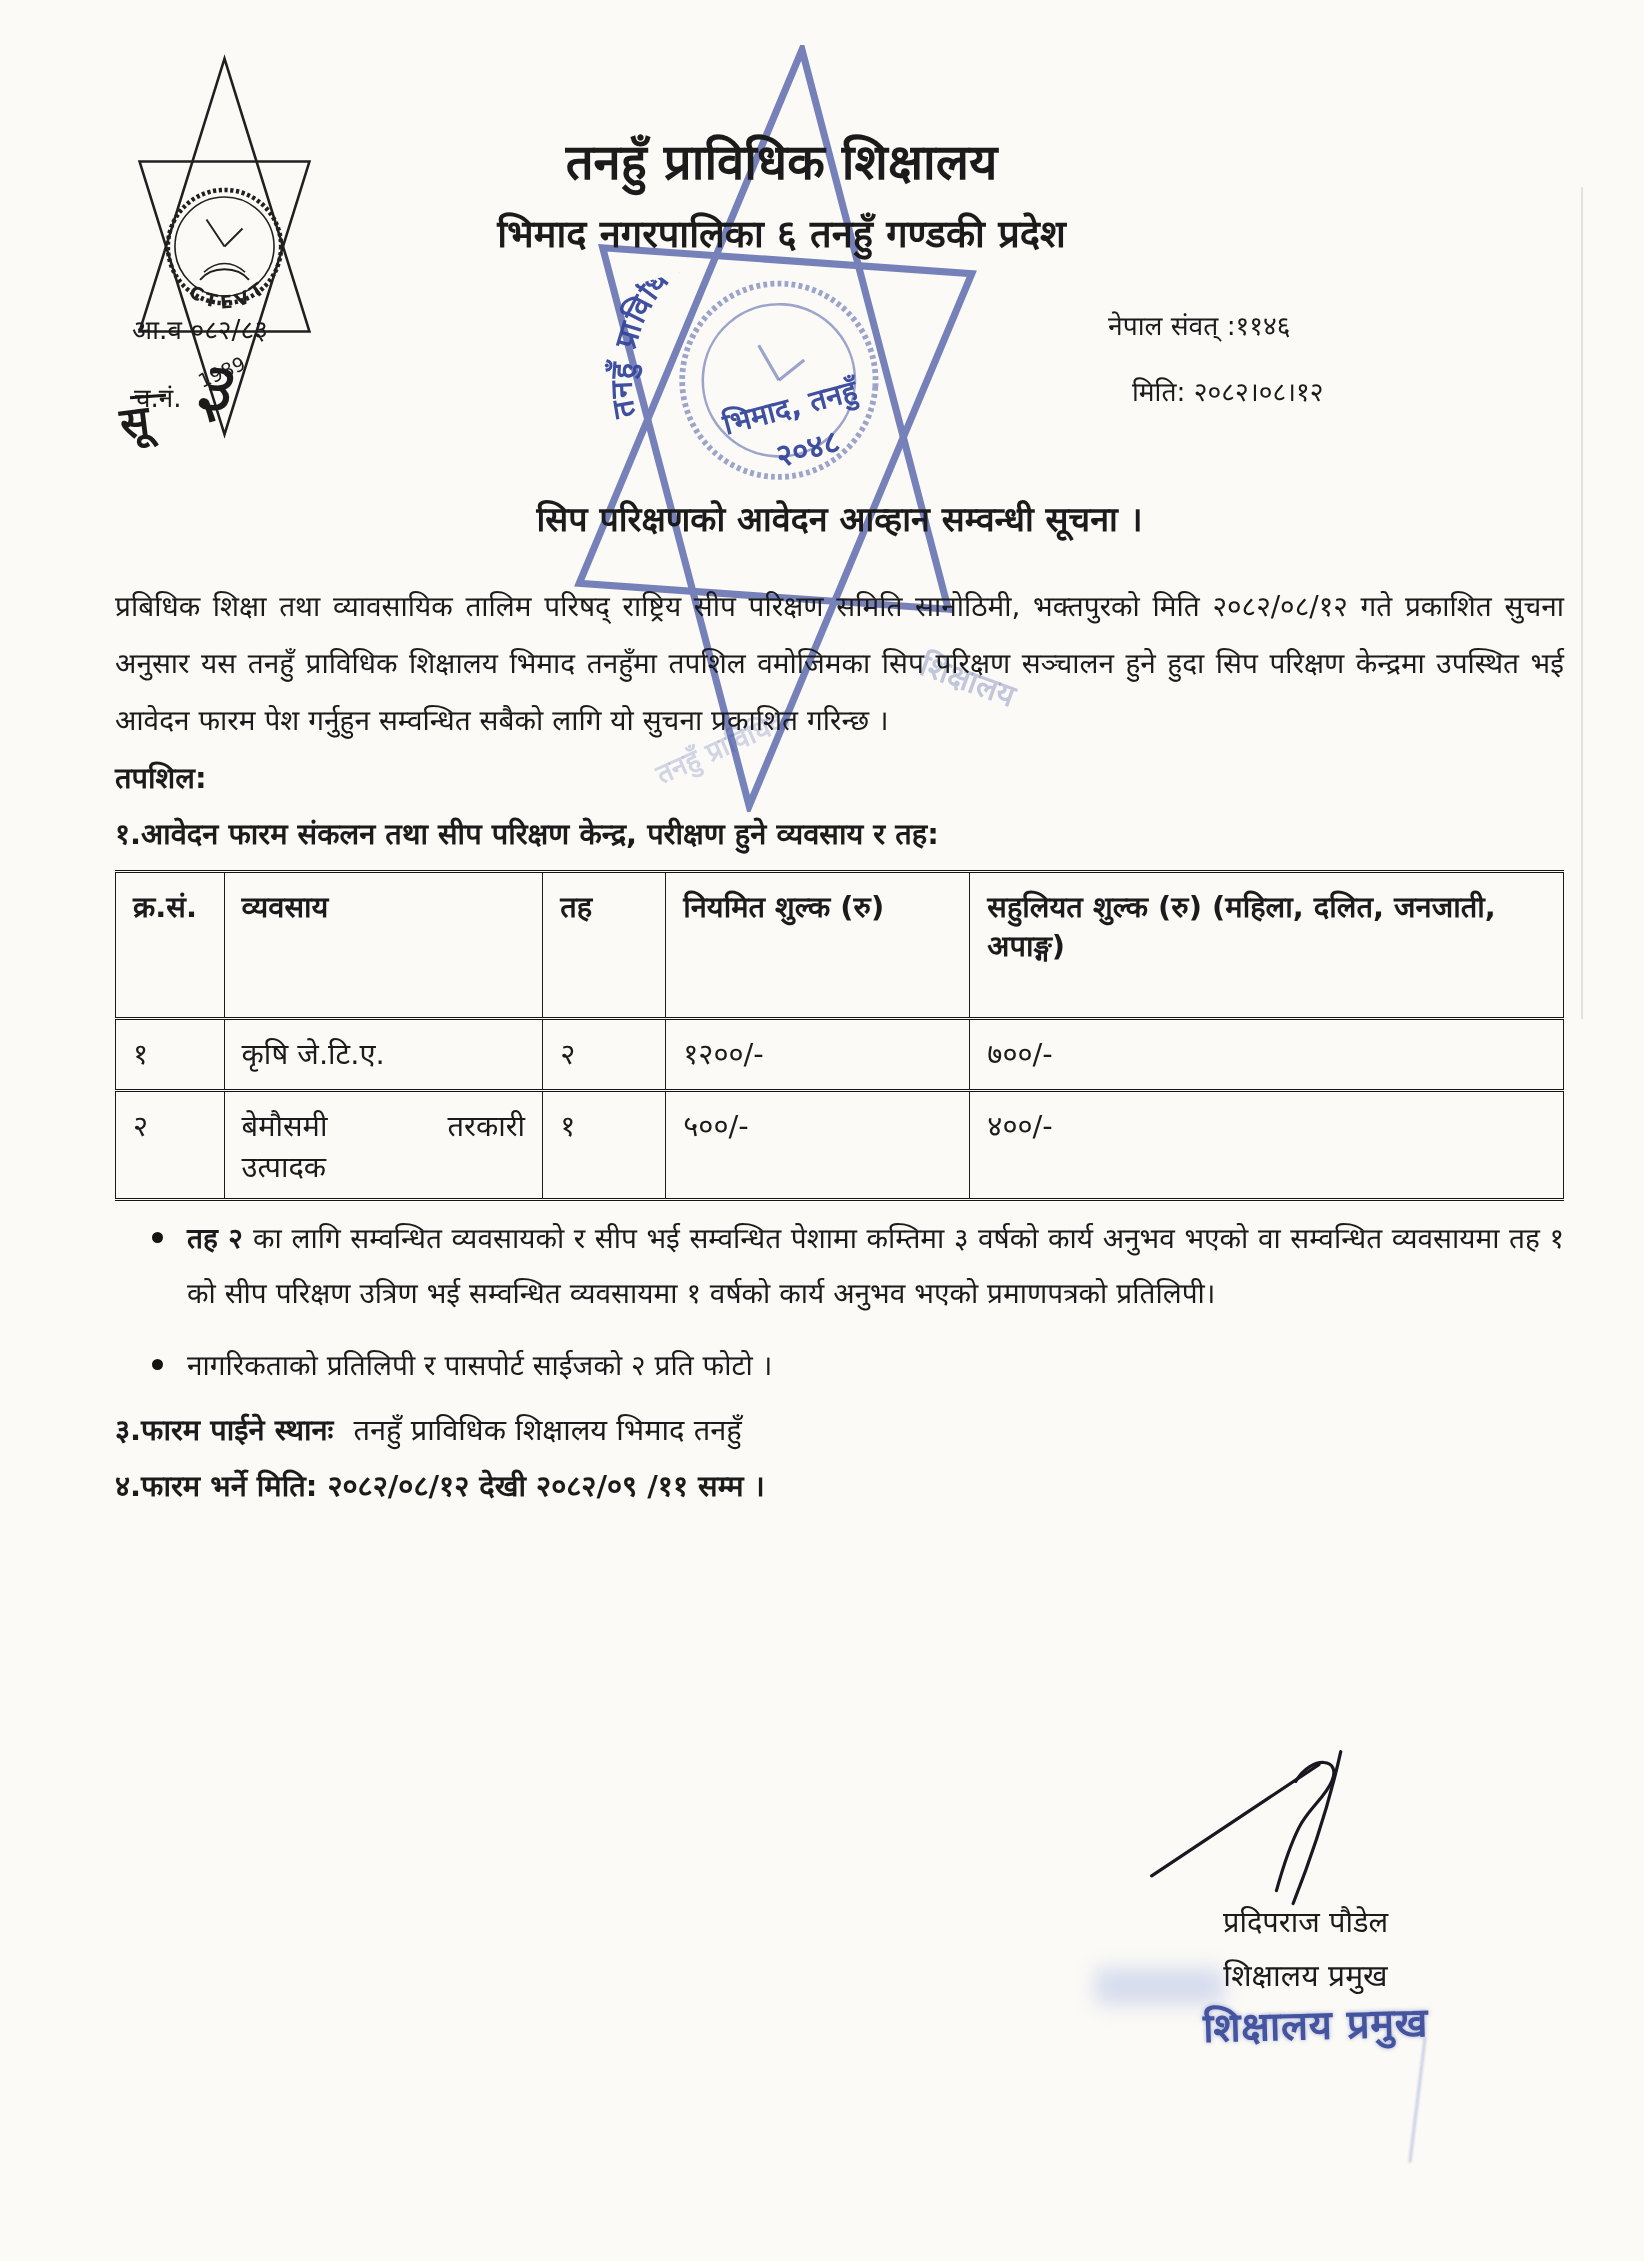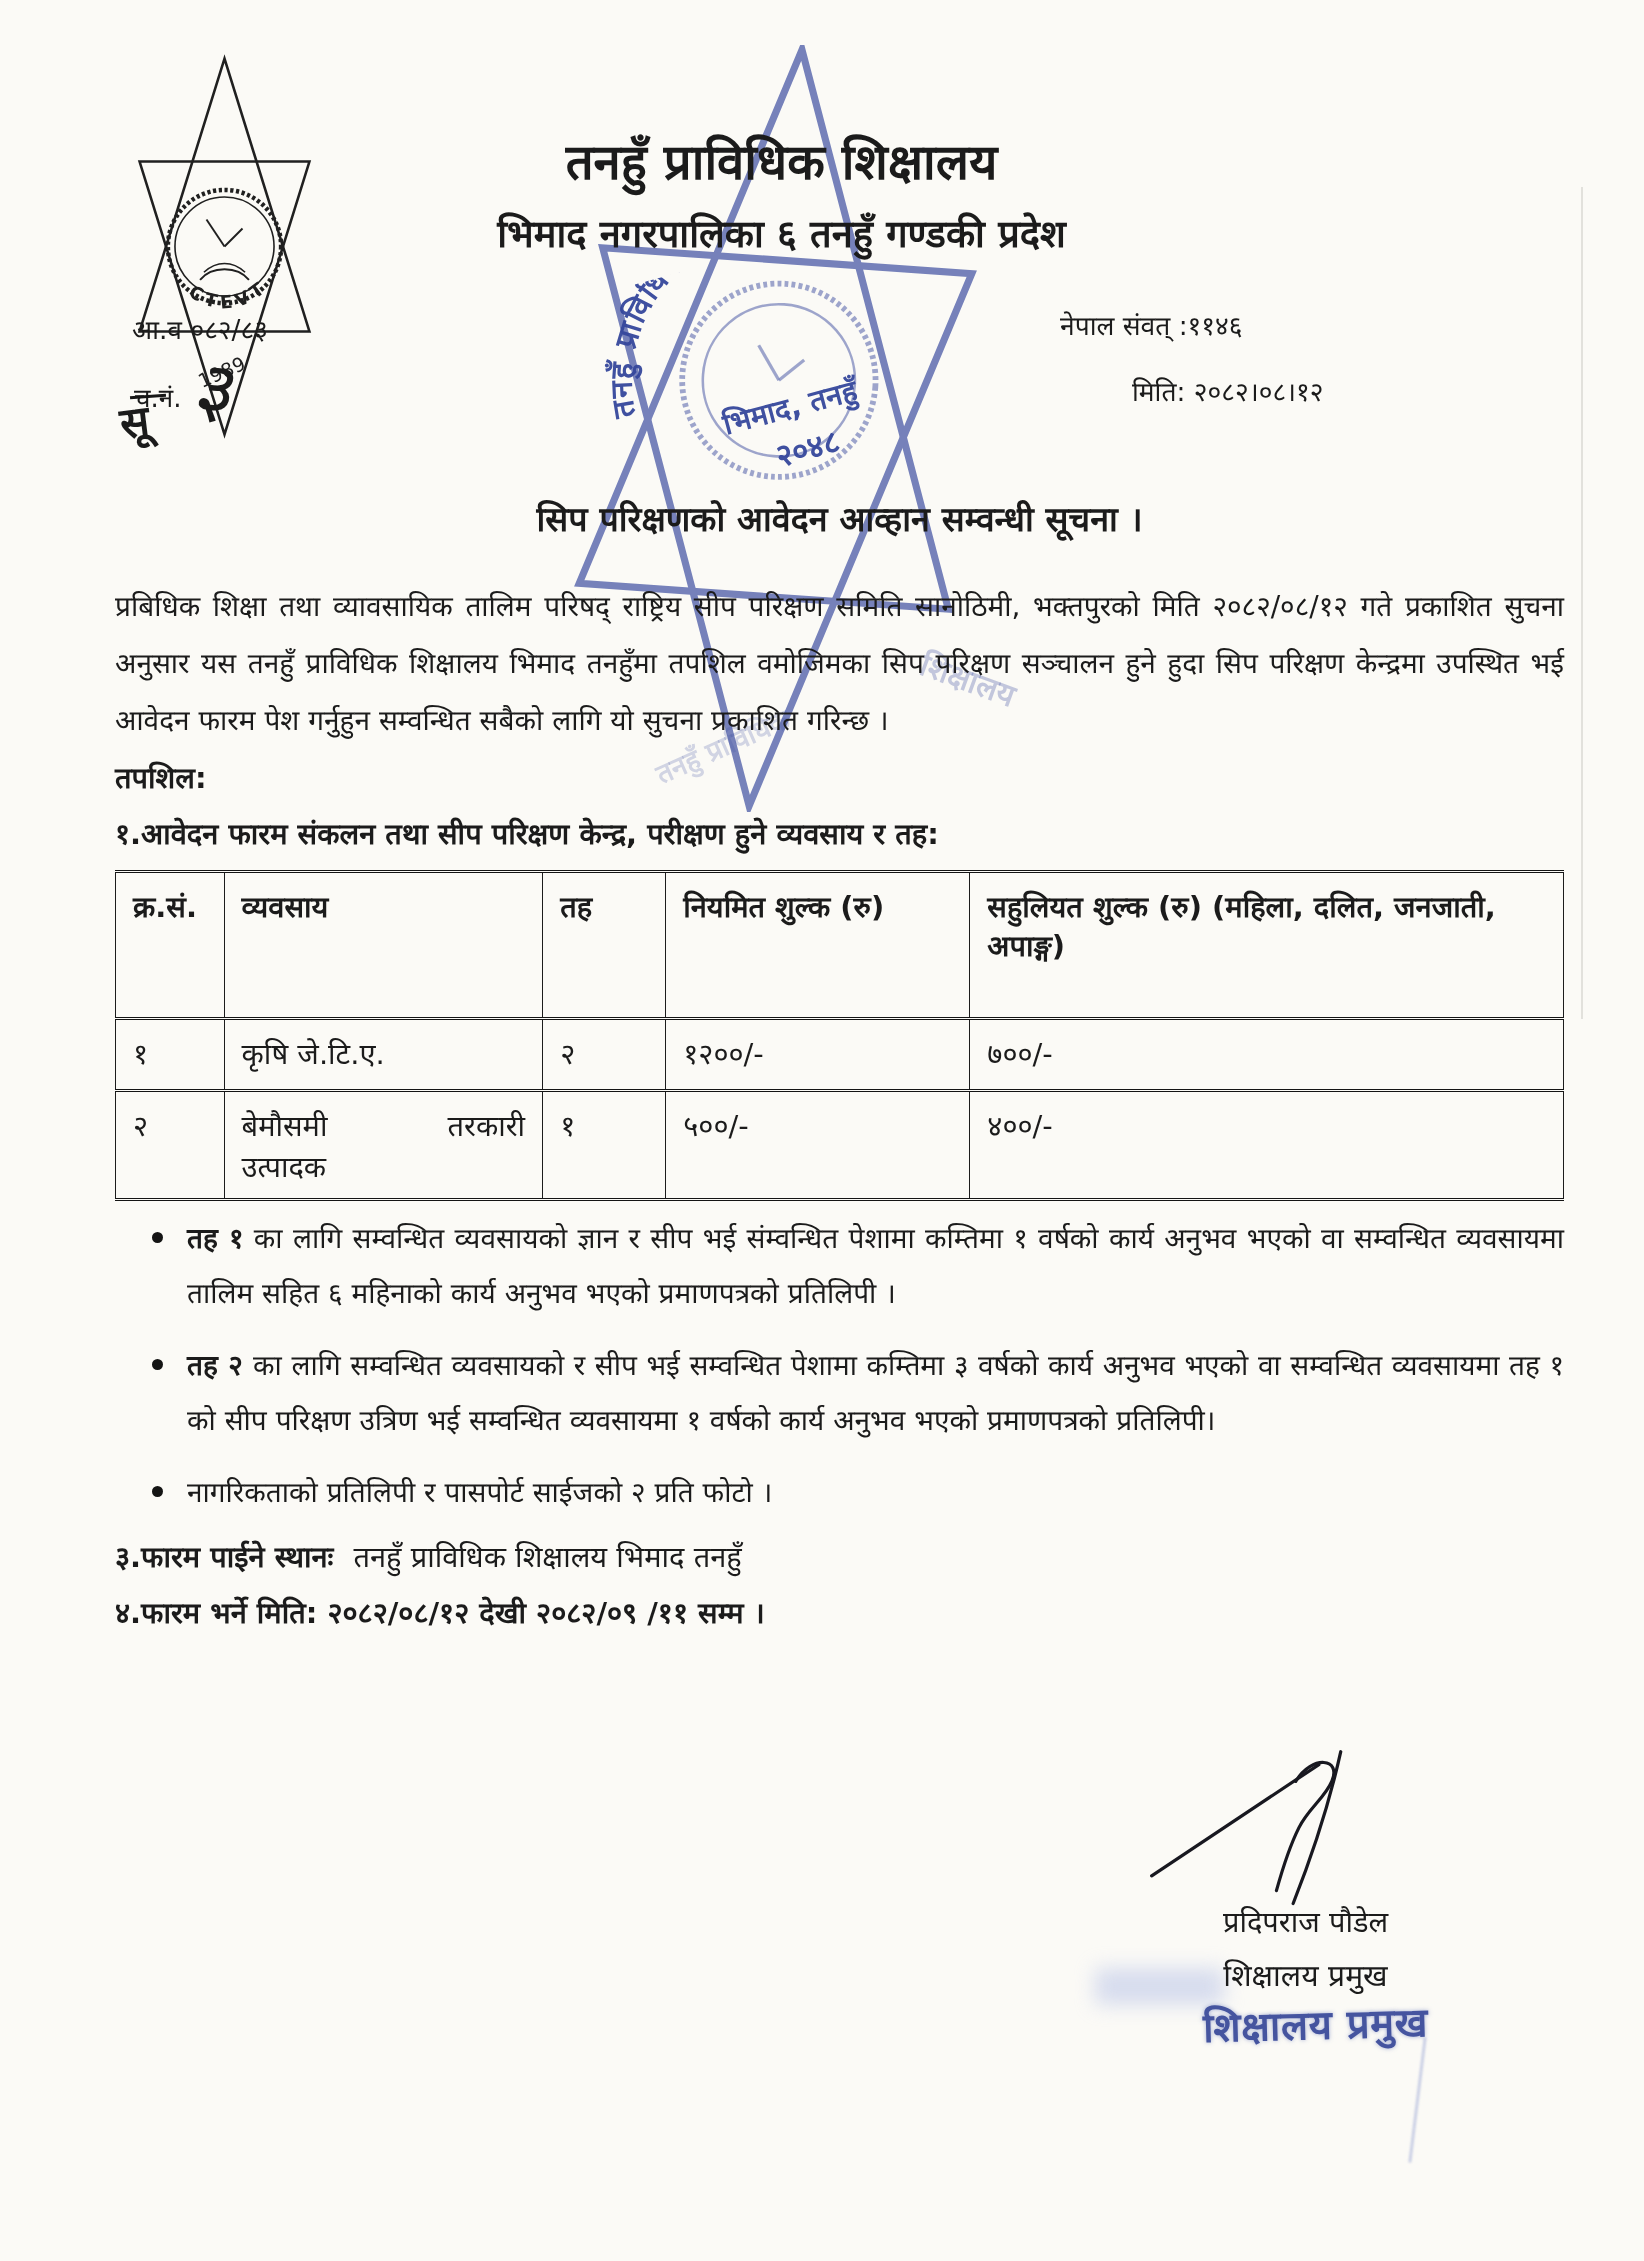--- a/index.html
+++ b/index.html
@@ -7,21 +7,21 @@
     position:relative;width:1644px;height:2261px;margin:0 auto;
     background:#fbfaf6;overflow:hidden;color:#1b1b1b;
     font-family:"DejaVu Sans","Liberation Sans",sans-serif;
   }
   
   .letterhead{position:absolute;left:348px;top:117px;width:867px;text-align:center;z-index:3;}
   .lh-council{font-size:29px;font-weight:600;letter-spacing:0.6px;}
   .lh-school{font-size:49px;font-weight:700;margin-top:10.3px;}
   .lh-address{font-size:38px;font-weight:600;margin-top:13px;}
   .meta-fy{position:absolute;left:132px;top:311px;font-size:26.4px;z-index:4;}
-  .meta-ns{position:absolute;left:1060px;top:307px;font-size:26.4px;z-index:4;text-align:center;}
+  .meta-ns{position:absolute;left:1108px;top:307px;font-size:26.4px;z-index:4;text-align:center;}
   .meta-date{position:absolute;left:1132px;top:373px;font-size:26.4px;z-index:4;}
   .meta-ref{position:absolute;left:134px;top:379px;font-size:26px;z-index:4;}
   .ref-strike{position:absolute;left:130px;top:395px;width:36px;height:3.2px;background:#161616;transform:rotate(-4deg);z-index:5;}
   .ref-hand{position:absolute;left:120px;top:391px;font-size:43px;font-weight:600;transform:rotate(-7deg);z-index:4;}
   .ref-num{position:absolute;left:199px;top:335px;font-size:76px;font-weight:400;transform:rotate(10deg) skewX(-6deg);z-index:4;}
   
   .ctevt-logo{position:absolute;left:128px;top:53px;z-index:2;}
   
   .star-stamp{position:absolute;left:566px;top:45px;z-index:1;opacity:.82;}
   .round-stamp{position:absolute;left:592px;top:250px;z-index:2;transform:rotate(-15deg);opacity:.95;}
@@ -162,23 +162,20 @@
           <td>१</td>
           <td>५००/-</td>
           <td>४००/-</td>
         </tr>
       </tbody>
     </table>
 
 
     <ul class="reqs">
       <li>
-        <span class="lead">तह १</span><span>का लागि सम्वन्धित व्यवसायको ज्ञान र सीप भई संम्वन्धित पेशामा कम्तिमा १ वर्षको कार्य अनुभव भएको वा सम्वन्धित व्यवसायमा तालिम सहित ६ महिनाको कार्य अनुभव भएको प्रमाणपत्रको प्रतिलिपी ।</span>
-      </li>
-      <li>
         <span class="lead">तह २</span><span>का लागि सम्वन्धित व्यवसायको र सीप भई सम्वन्धित पेशामा कम्तिमा ३ वर्षको कार्य अनुभव भएको वा सम्वन्धित व्यवसायमा तह १ को सीप परिक्षण उत्रिण भई सम्वन्धित व्यवसायमा १ वर्षको कार्य अनुभव भएको प्रमाणपत्रको प्रतिलिपी।</span>
       </li>
       <li>
         <span class="lead"></span><span>नागरिकताको प्रतिलिपी र पासपोर्ट साईजको २ प्रति फोटो ।</span>
       </li>
     </ul>
 
     <p class="item-line">
       <span>३.फारम पाईने स्थानः</span><span class="rest">तनहुँ प्राविधिक शिक्षालय भिमाद तनहुँ</span>
     </p>

